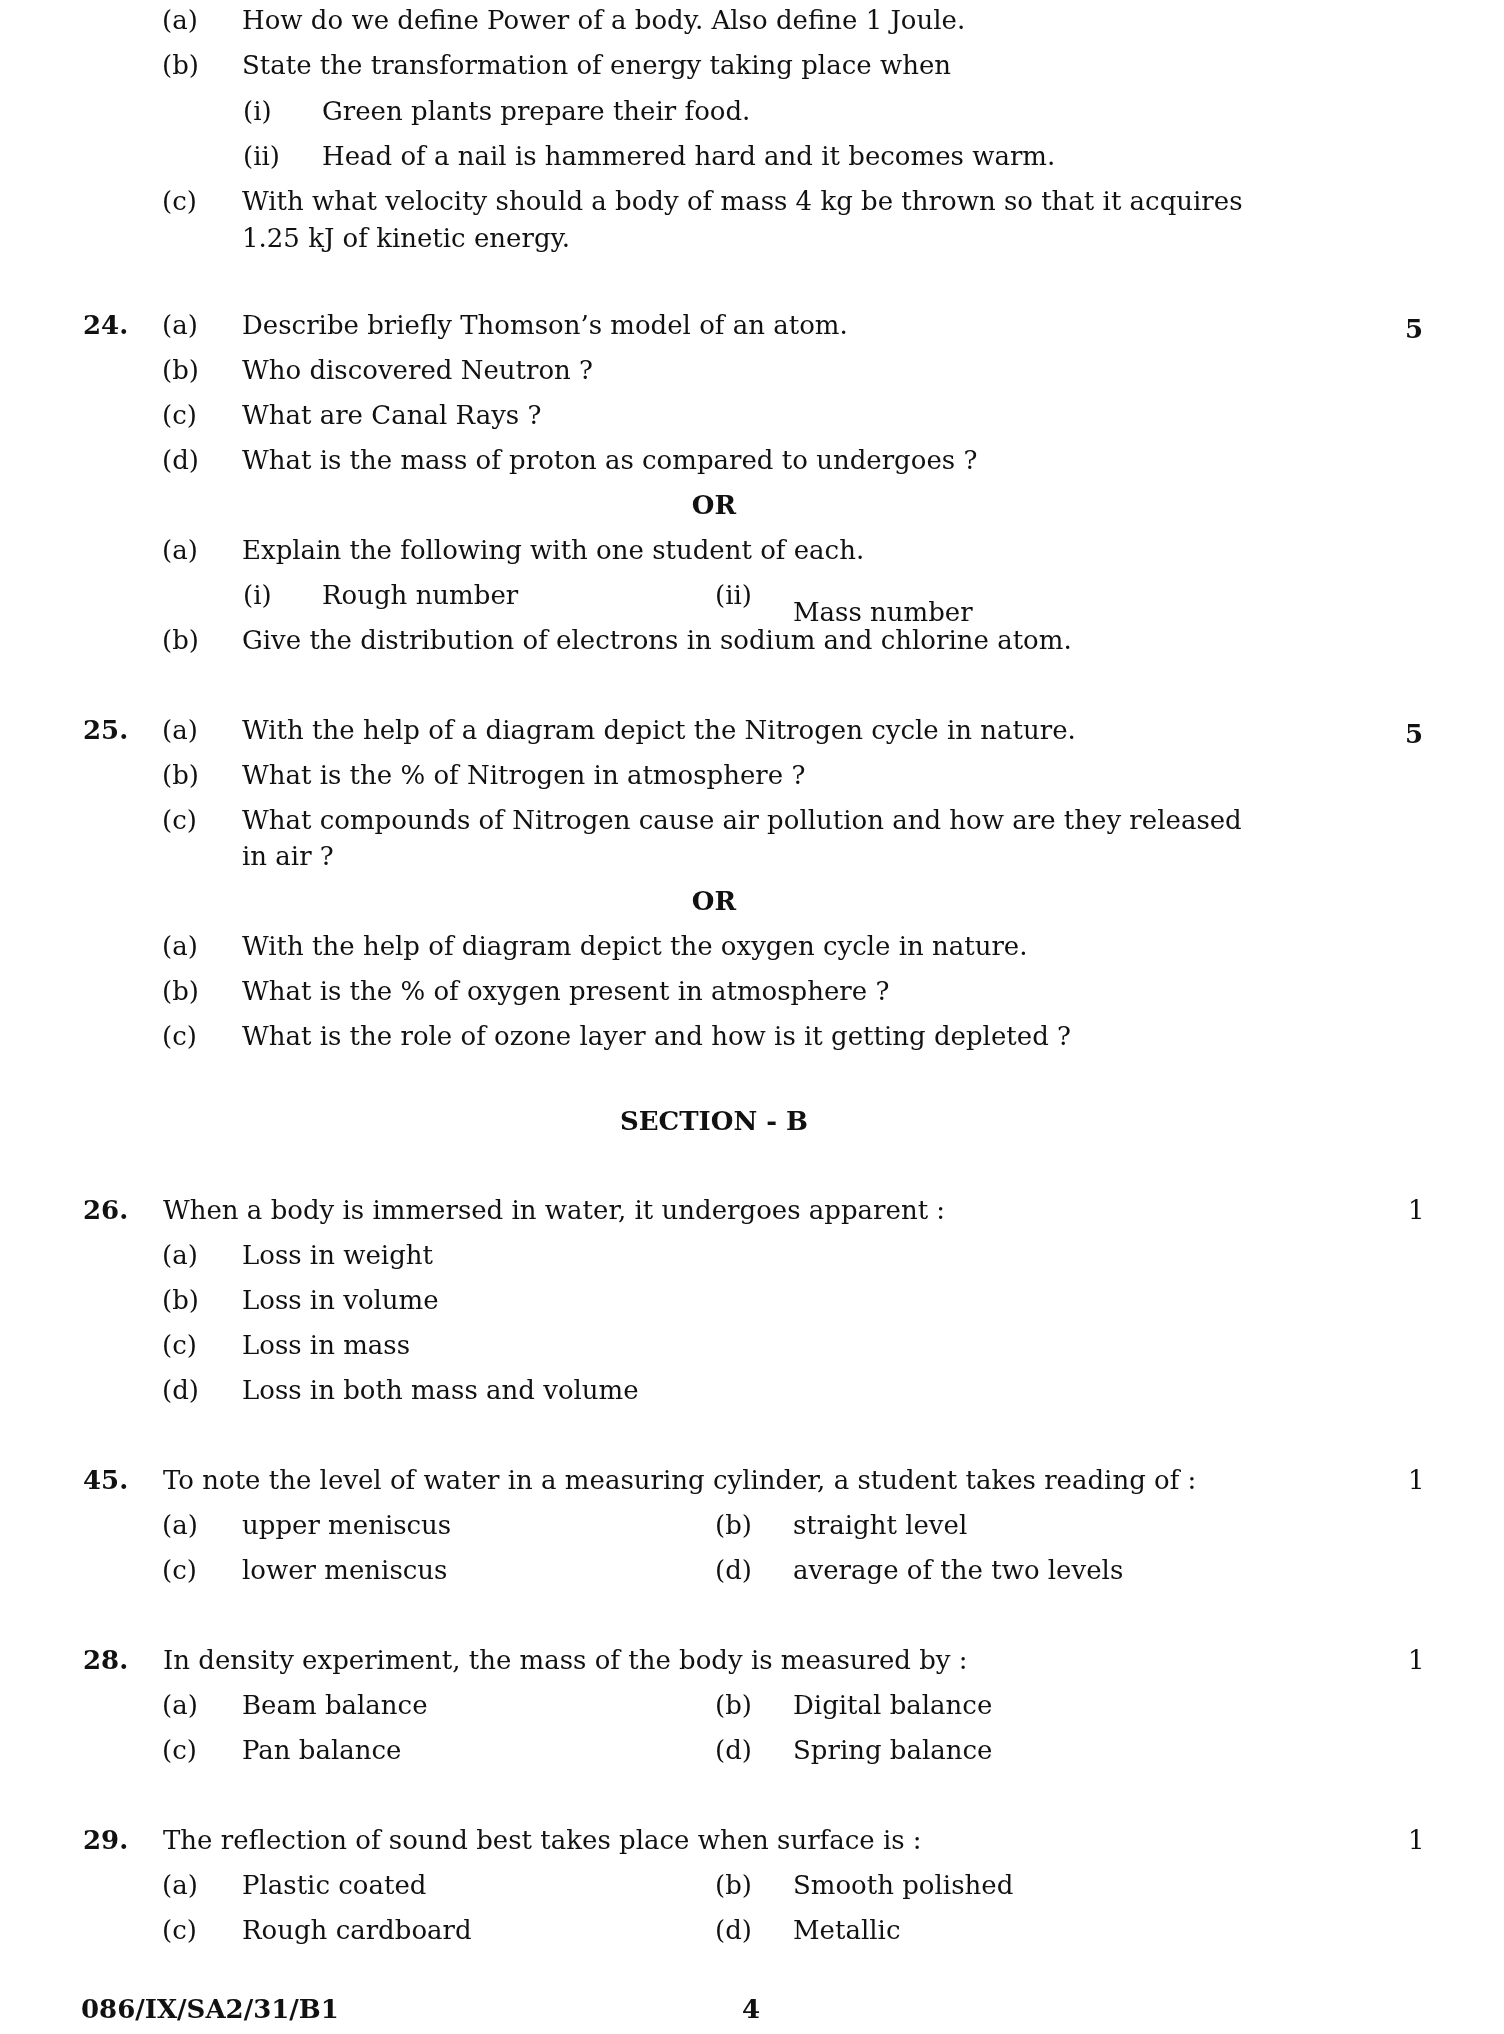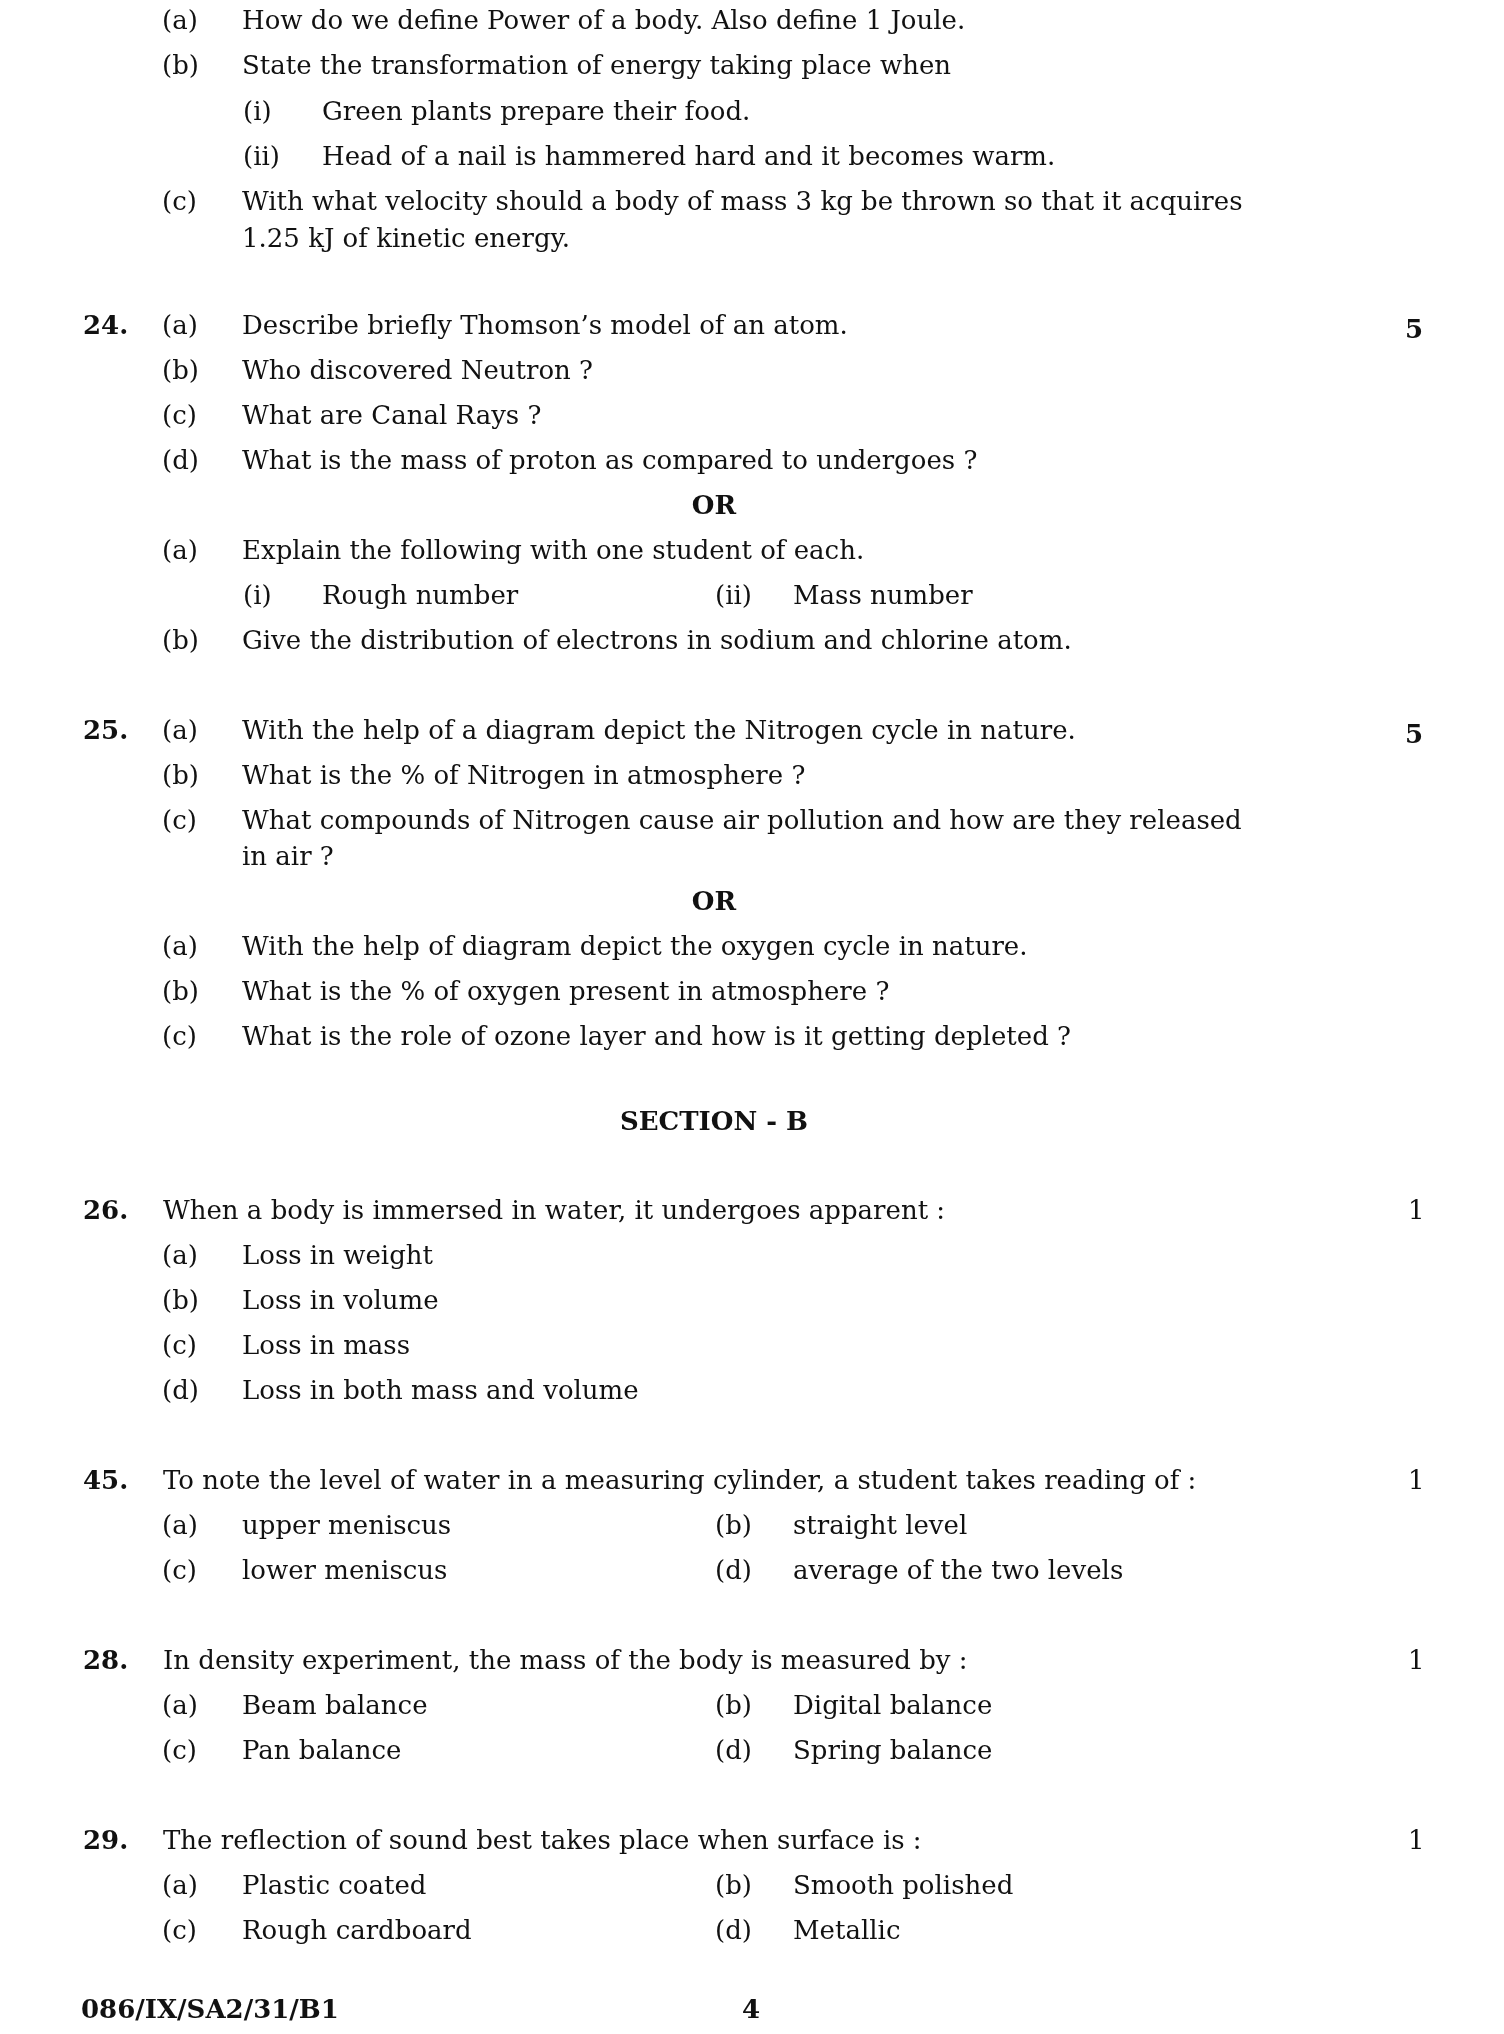--- a/index.html
+++ b/index.html
@@ -6,21 +6,21 @@
   body { width: 1504px; height: 2034px; position: relative; overflow: hidden;
          font-family: "DejaVu Serif", "Liberation Serif", serif; color: #111111; }
   .page { position: absolute; left: 0; top: 0; width: 1504px; height: 2034px; }
   .qnum { position: absolute; left: 83px; font-weight: bold; font-size: 26px; height: 32px; line-height: 32px; }
   .lbl { position: absolute; left: 162px; font-size: 26px; height: 32px; line-height: 32px; }
   .txt { position: absolute; left: 242px; font-size: 26px; height: 32px; line-height: 32px; white-space: nowrap; }
   .stem { position: absolute; left: 163px; font-size: 26px; height: 32px; line-height: 32px; white-space: nowrap; }
   .sublbl { position: absolute; left: 243px; font-size: 26px; height: 32px; line-height: 32px; }
   .subtxt { position: absolute; left: 322px; font-size: 26px; height: 32px; line-height: 32px; white-space: nowrap; }
   .sublbl2 { position: absolute; left: 715px; font-size: 26px; height: 32px; line-height: 32px; }
-  .subtxt2 { position: absolute; left: 793px; font-size: 26px; height: 32px; line-height: 32px; white-space: nowrap; }
+  .subtxt2 { position: absolute; left: 793px; font-size: 26px; height: 32px; line-height: 32px; white-space: nowrap; margin-top: 17px; }
   .lbl2 { position: absolute; left: 715px; font-size: 26px; height: 32px; line-height: 32px; }
   .txt2 { position: absolute; left: 793px; font-size: 26px; height: 32px; line-height: 32px; white-space: nowrap; }
   .marks { position: absolute; left: 1405px; font-weight: bold; font-size: 26px; height: 32px; line-height: 32px; }
   .marks-n { position: absolute; left: 1408px; font-size: 26px; height: 32px; line-height: 32px; }
   .center { position: absolute; left: 0; width: 1428px; text-align: center; font-weight: bold; font-size: 26px; height: 32px; line-height: 32px; }
   .footer-code { position: absolute; left: 81px; font-weight: bold; font-size: 26px; height: 32px; line-height: 32px; }
   .footer-page { position: absolute; left: 742px; font-weight: bold; font-size: 26px; height: 32px; line-height: 32px; }
 </style>
 </head>
 <body>
@@ -34,21 +34,21 @@
     <span class="lbl" style="top:49px">(b)</span>
     <span class="txt" style="top:49px">State the transformation of energy taking place when</span>
 
     <span class="sublbl" style="top:95px">(i)</span>
     <span class="subtxt" style="top:95px">Green plants prepare their food.</span>
 
     <span class="sublbl" style="top:140px">(ii)</span>
     <span class="subtxt" style="top:140px">Head of a nail is hammered hard and it becomes warm.</span>
 
     <span class="lbl" style="top:185px">(c)</span>
-    <span class="txt" style="top:185px">With what velocity should a body of mass 3 kg be thrown so that it acquires</span>
+    <span class="txt" style="top:185px">With what velocity should a body of mass 4 kg be thrown so that it acquires</span>
     <span class="txt" style="top:222px">1.25 kJ of kinetic energy.</span>
   </div>
 
   <div>
     <span class="qnum" style="top:309px">24.</span>
     <span class="lbl" style="top:309px">(a)</span>
     <span class="txt" style="top:309px">Describe briefly Thomson’s model of an atom.</span>
     <span class="marks" style="top:313px">5</span>
 
     <span class="lbl" style="top:354px">(b)</span>

